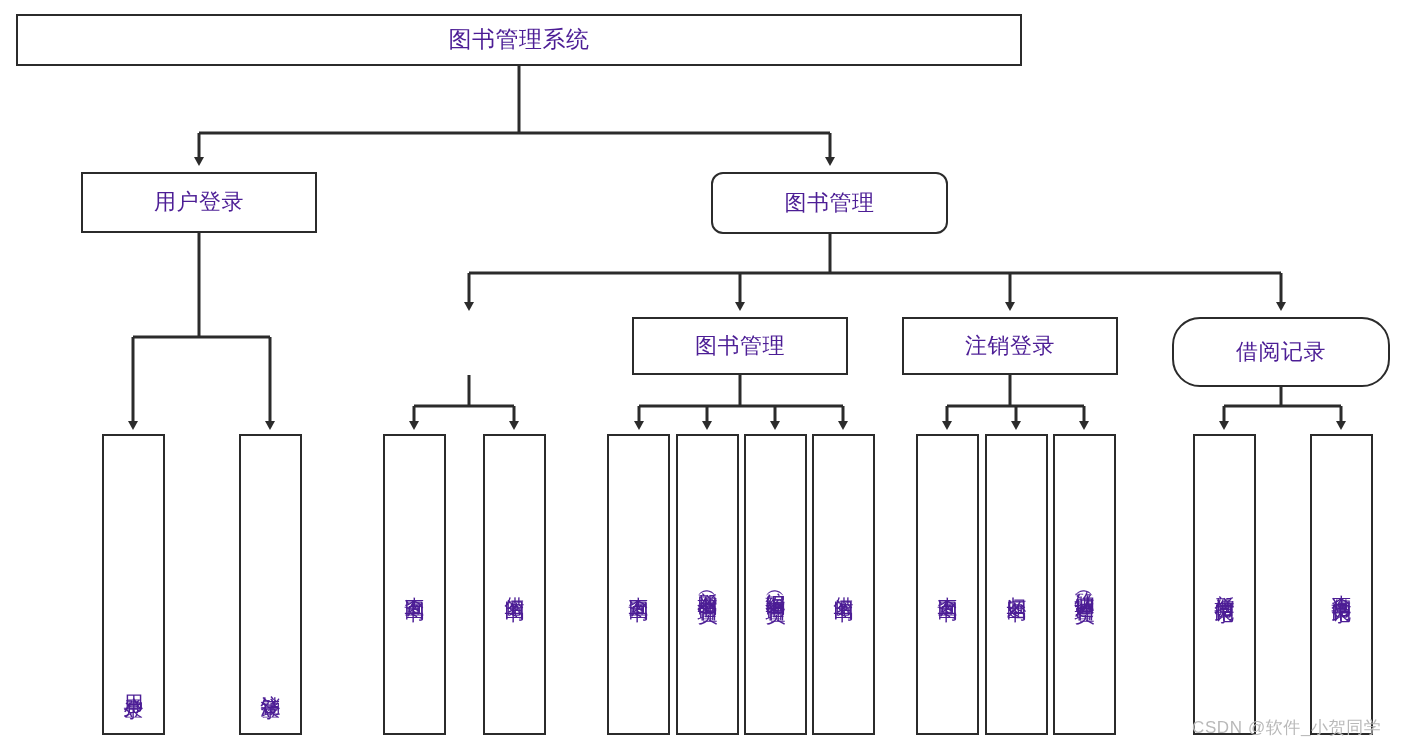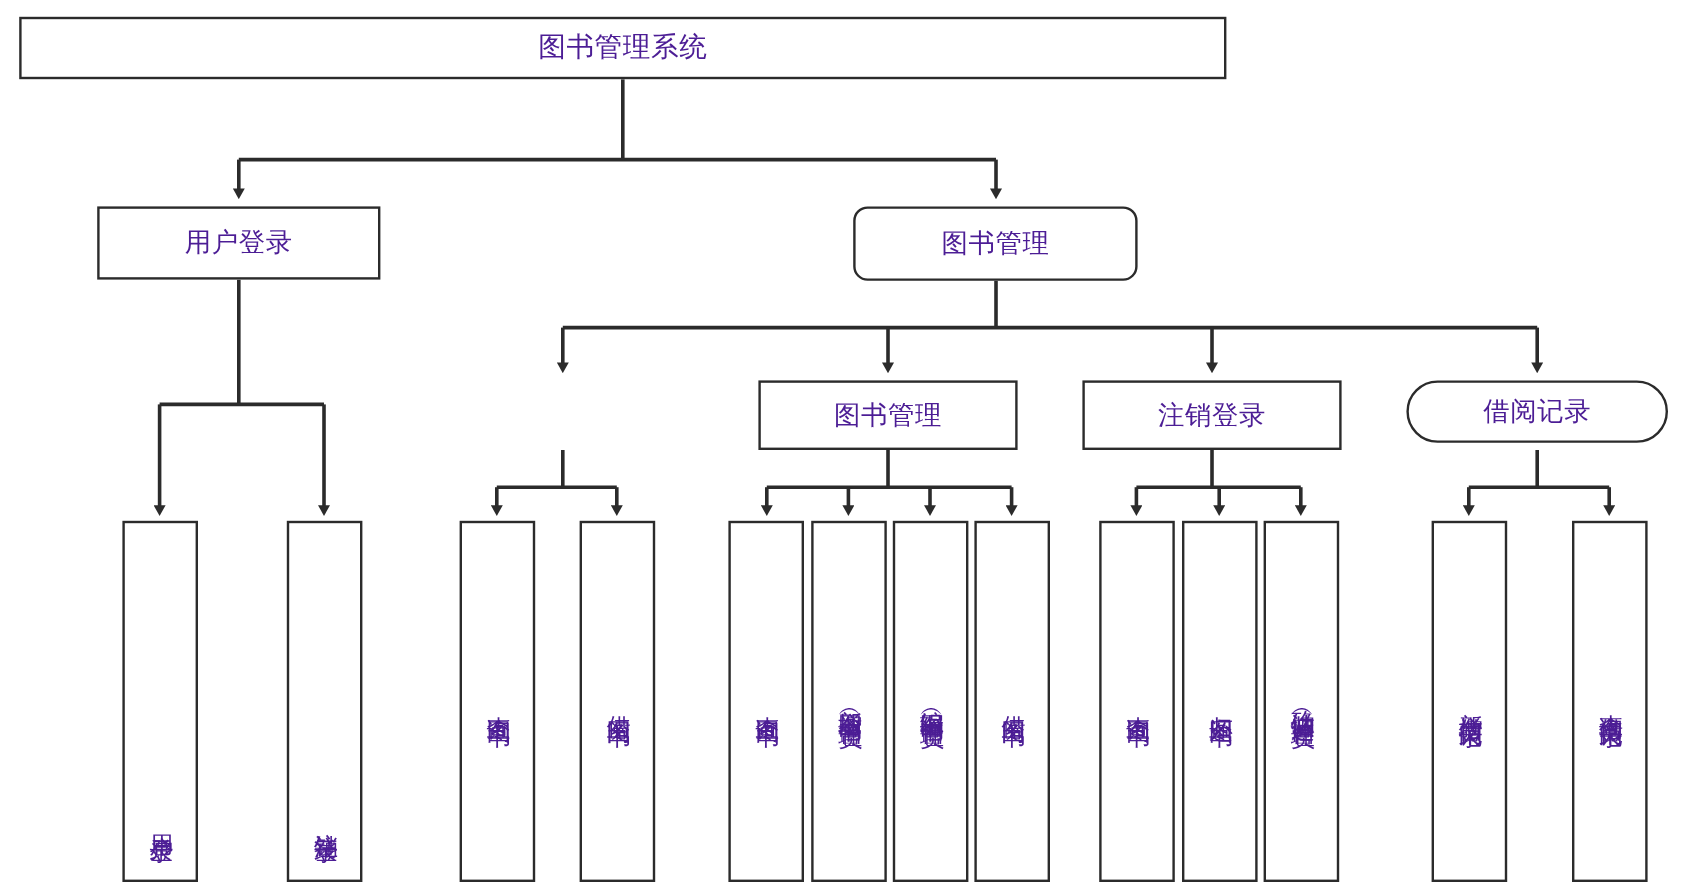--- a/index.html
+++ b/index.html
@@ -143,21 +143,21 @@
 
 
   <div class="node h-node" style="left:632px; top:317px; width:216px; height:58px;">
     <span class="lbl">图书管理</span>
   </div>
 
   <div class="node h-node" style="left:902px; top:317px; width:216px; height:58px;">
     <span class="lbl">注销登录</span>
   </div>
 
-  <div class="node h-node" style="left:1172px; top:317px; width:218px; height:52px;border-radius:28px;">
+  <div class="node h-node" style="left:1172px; top:317px; width:218px; height:70px;border-radius:28px;">
     <span class="lbl">借阅记录</span>
   </div>
 
   <div class="node v-node bottomish" style="left:102px; top:434px; width:63px; height:301px;">
     <span class="lbl">用户登录</span>
   </div>
 
   <div class="node v-node bottomish" style="left:239px; top:434px; width:63px; height:301px;">
     <span class="lbl">注销登录</span>
   </div>
@@ -199,14 +199,15 @@
   </div>
 
   <div class="node v-node" style="left:1193px; top:434px; width:63px; height:301px;">
     <span class="lbl">新增借阅记录</span>
   </div>
 
   <div class="node v-node" style="left:1310px; top:434px; width:63px; height:301px;">
     <span class="lbl">查询借阅记录</span>
   </div>
 
+  <div class="watermark" style="left:1192px; top:716px;">CSDN @软件_小贺同学</div>
 
 </div>
 
 </body></html>

